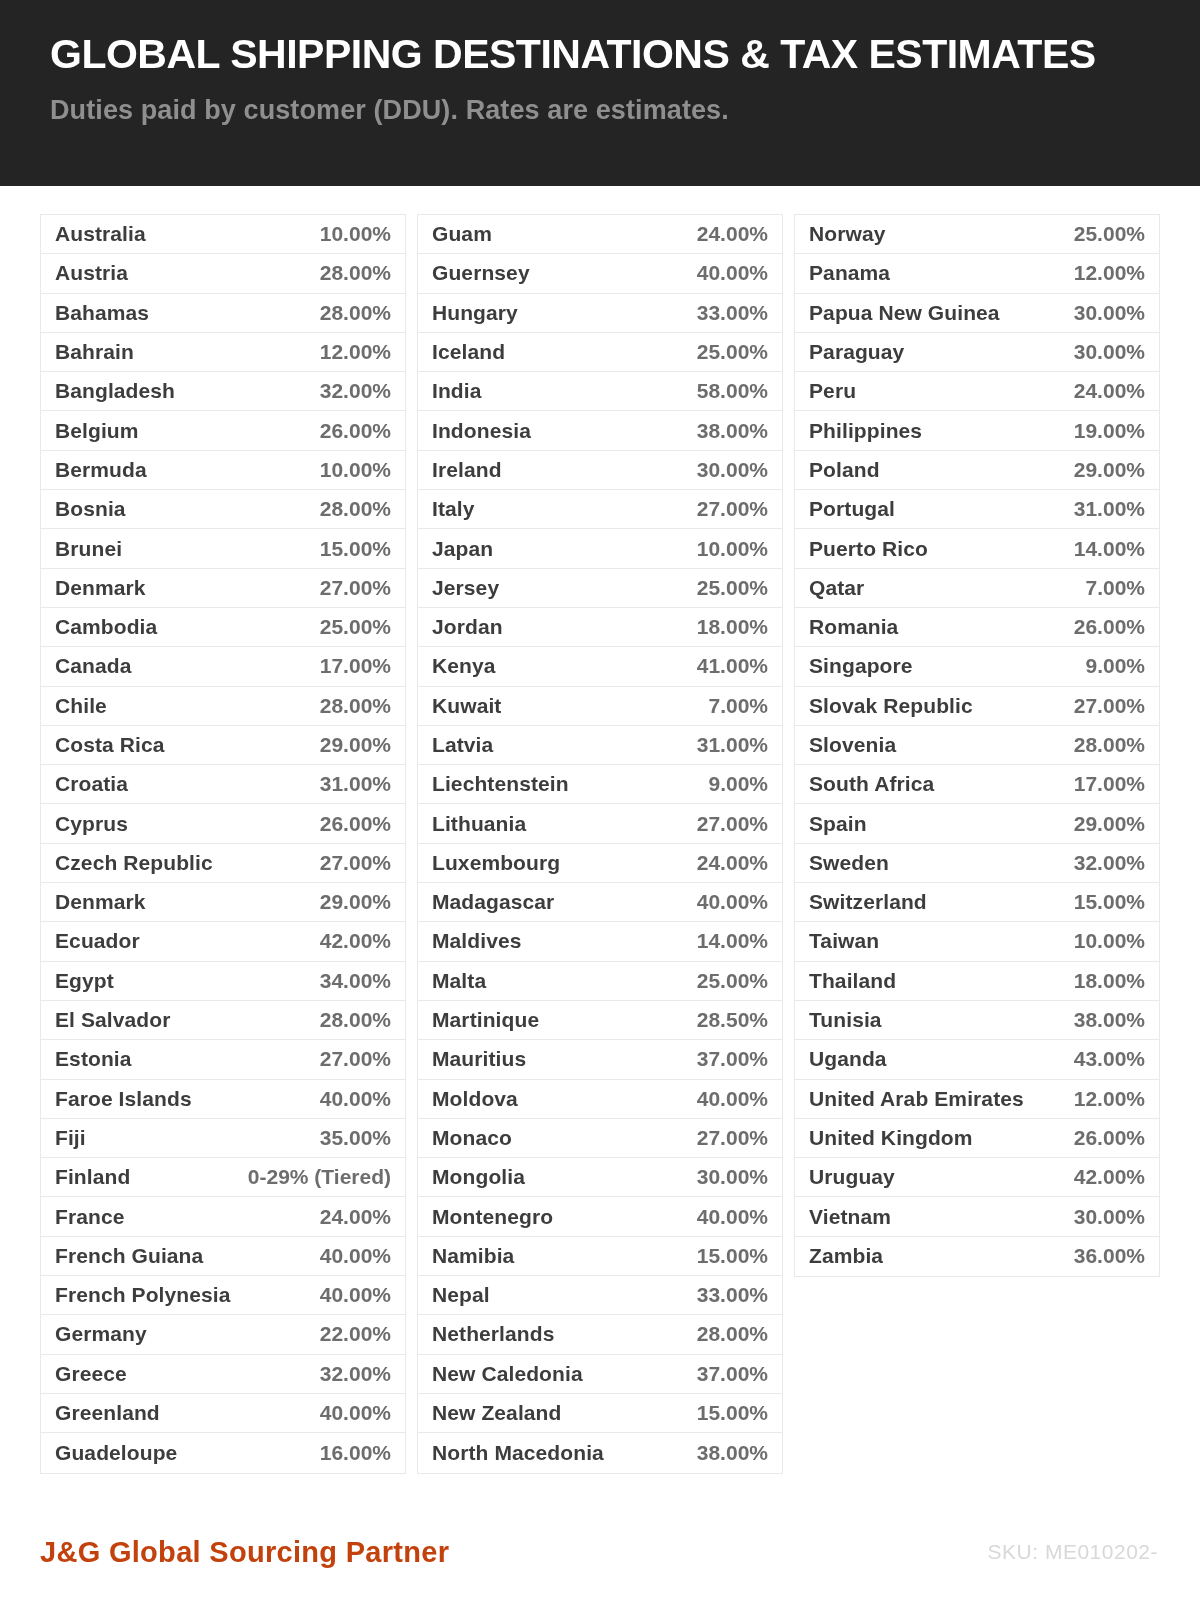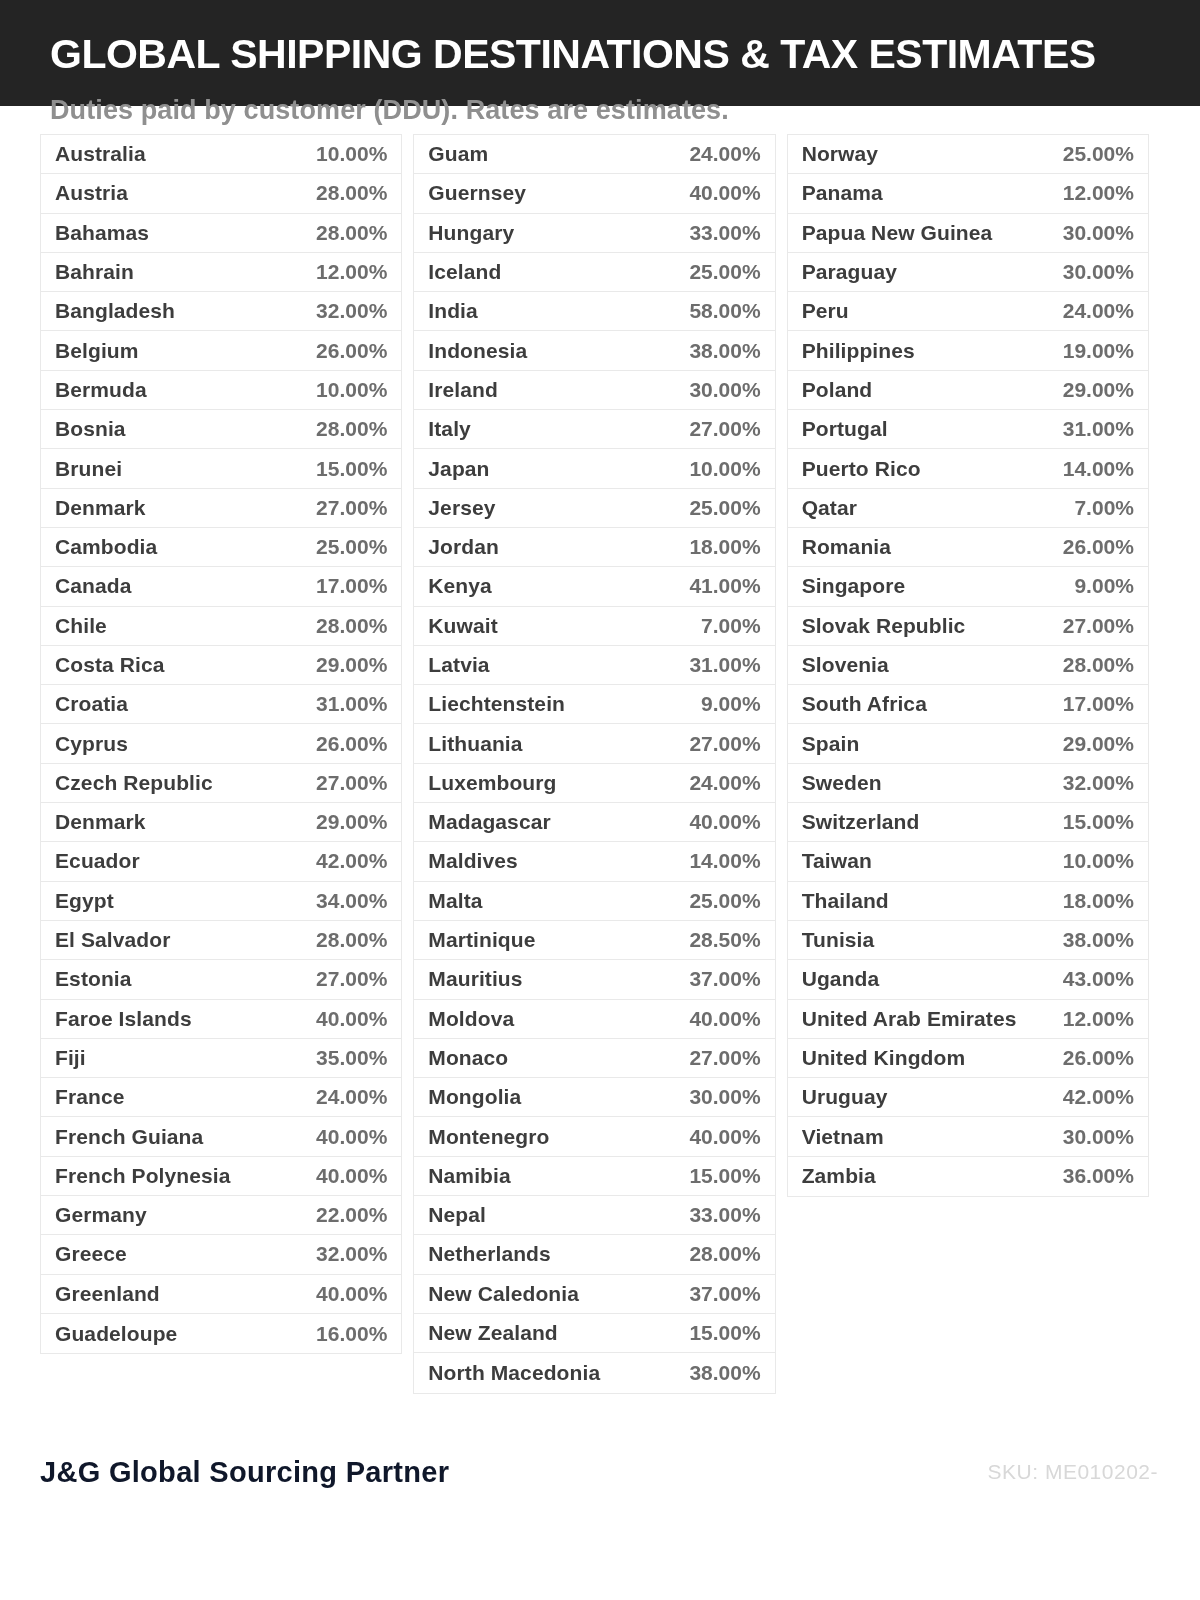--- a/index.html
+++ b/index.html
@@ -5,40 +5,40 @@
   * { margin: 0; padding: 0; box-sizing: border-box; }
   html, body { background: #ffffff; }
   body {
     width: 1200px;
     height: 1600px;
     font-family: "Liberation Sans", sans-serif;
     overflow: hidden;
   }
   .header {
     background: #242424;
-    height: 106px;
+    height: 186px;
     padding: 30px 50px 0 50px;
   }
   .title {
     color: #ffffff;
     font-size: 41px;
     font-weight: 700;
     letter-spacing: -0.5px;
     line-height: 1.2;
     white-space: nowrap;
   }
   .subtitle {
     color: #8f8f8f;
     font-size: 27px;
     font-weight: 700;
     margin-top: 16px;
     letter-spacing: 0.1px;
   }
   .table-area {
-    padding: 28px 51px 0 40px;
+    padding: 28px 40px 0 40px;
     display: flex;
     gap: 11px;
     align-items: flex-start;
   }
   .col {
     flex: 1;
     border: 1px solid #e9e9e9;
     background: #ffffff;
   }
   .row {
@@ -67,21 +67,21 @@
   .footer {
     display: flex;
     justify-content: space-between;
     align-items: center;
     padding: 0 42px 0 40px;
     margin-top: 62px;
   }
   .brand {
     font-size: 29px;
     font-weight: 700;
-    color: #0f172a;
+    color: #c2410c;
     letter-spacing: 0.3px;
   }
   .sku {
     font-size: 21px;
     font-weight: 400;
     color: #d8d8d8;
     letter-spacing: 0.5px;
   }
 </style>
 </head>
@@ -184,20 +184,24 @@
       </div>
       <div class="row">
         <span class="country">Faroe Islands</span>
         <span class="rate">40.00%</span>
       </div>
       <div class="row">
         <span class="country">Fiji</span>
         <span class="rate">35.00%</span>
       </div>
       <div class="row">
+        <span class="country">Finland</span>
+        <span class="rate">0-29% (Tiered)</span>
+      </div>
+      <div class="row">
         <span class="country">France</span>
         <span class="rate">24.00%</span>
       </div>
       <div class="row">
         <span class="country">French Guiana</span>
         <span class="rate">40.00%</span>
       </div>
       <div class="row">
         <span class="country">French Polynesia</span>
         <span class="rate">40.00%</span>

